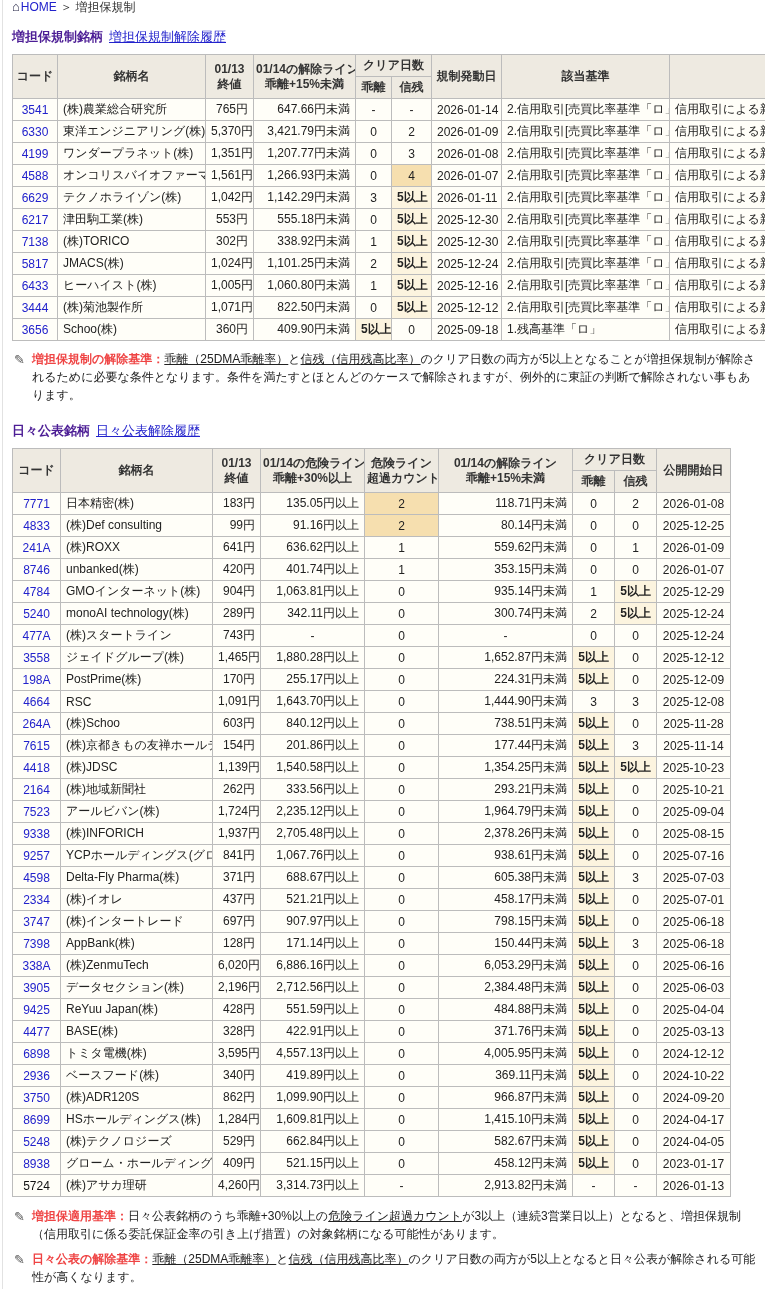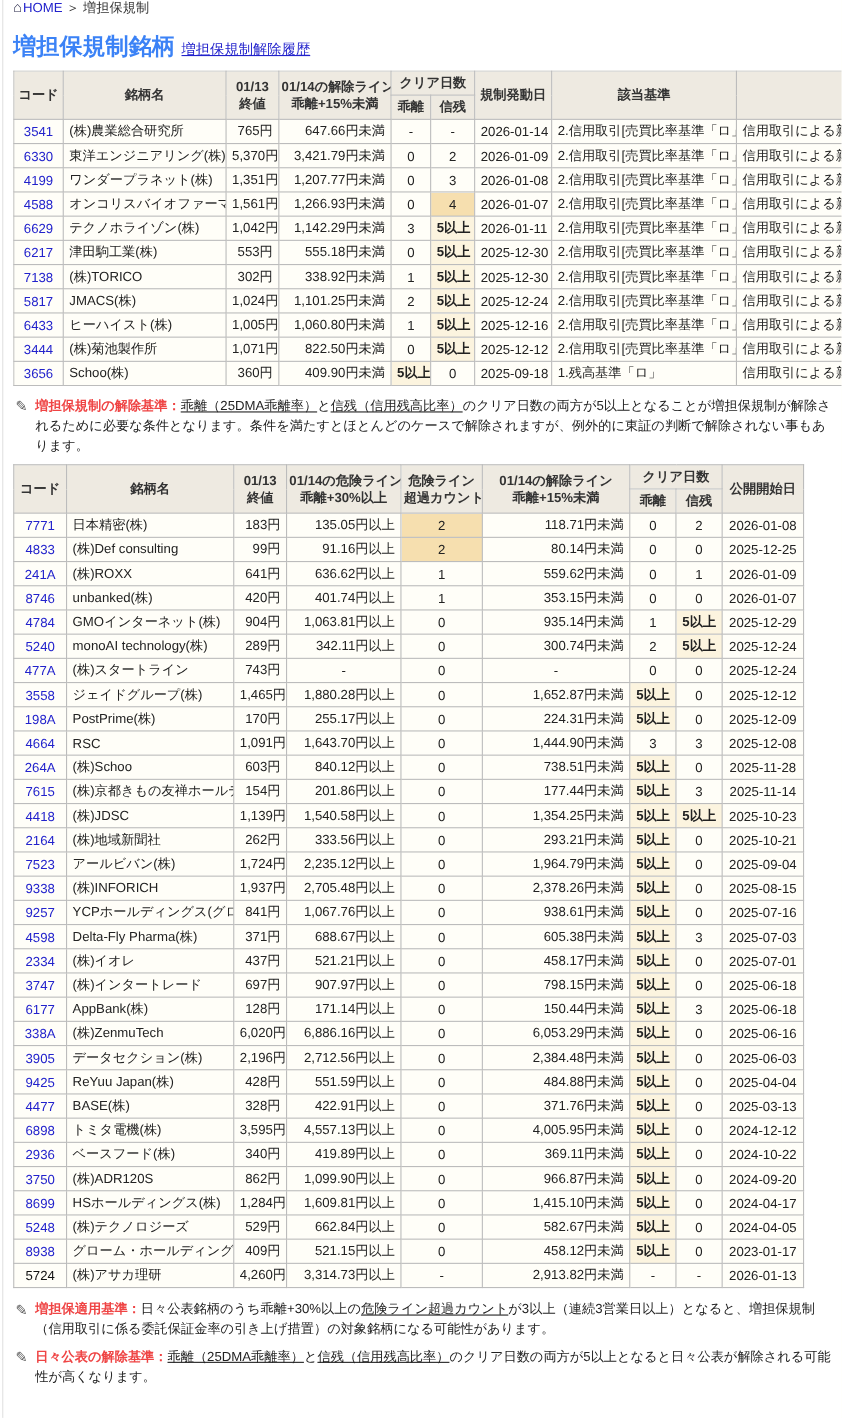--- a/index.html
+++ b/index.html
@@ -21,21 +21,21 @@
   .page-edge{position:absolute;left:2px;top:0;bottom:0;width:1px;background:#e2e2e2;}
   .content{padding:0 0 6px 12px;}
   
   .breadcrumb{margin-top:-3px;padding-top:2px;font-size:12px;color:#333;}
   .breadcrumb a{color:var(--link);text-decoration:none;}
   .home-ic{color:#222244;font-size:13px;margin-right:1px;}
   
   .updated{text-align:right;font-size:13px;color:#111;margin:10px 8px 0 0;}
   
   .sec-title{margin:12px 0 0 0;}
-  .sec-title b{font-size:21px;color:#3b82f6;}
+  .sec-title b{font-size:13px;color:#4c1d95;}
   .sec-title a{font-size:13px;color:var(--link);text-decoration:underline;margin-left:6px;}
   
   .t1clip{width:753px;overflow:hidden;margin-top:8px;}
   table{border-collapse:collapse;background:var(--row-bg);table-layout:fixed;}
   #table1{width:877px;}
   #table2{width:718px;margin-top:8px;}
   th,td{border:1px solid var(--border);white-space:nowrap;overflow:hidden;}
   th{background:var(--header-bg);font-weight:bold;color:#333;text-align:center;
      padding:3px 2px;font-size:12px;line-height:1.25;}
   td{padding:2px 5px;height:17px;font-size:12px;}
@@ -226,20 +226,23 @@
             <td class="c-left">信用取引による新</td>
           </tr>
         </tbody>
     </table>
   </div>
 
   <div class="note" id="note1">
     <span class="pencil">✎</span><b class="note-label">増担保規制の解除基準：</b><span class="note-body"><u>乖離（25DMA乖離率）</u><span>と</span><u>信残（信用残高比率）</u><span>のクリア日数の両方が5以上となることが増担保規制が解除されるために必要な条件となります。条件を満たすとほとんどのケースで解除されますが、例外的に東証の判断で解除されない事もあります。</span></span>
   </div>
 
+  <div class="sec-title sec2">
+    <b>日々公表銘柄</b><a href="#">日々公表解除履歴</a>
+  </div>
 
   <table id="table2">
     <colgroup>
       <col style="width:48px">
         <col style="width:152px">
         <col style="width:48px">
       <col style="width:104px">
         <col style="width:74px">
         <col style="width:134px">
       <col style="width:42px">
@@ -477,21 +480,21 @@
           <td class="c-left">(株)インタートレード</td>
           <td class="c-num">697円</td>
           <td class="c-num">907.97円以上</td>
           <td class="c-ctr">0</td>
           <td class="c-num">798.15円未満</td>
           <td class="c-ctr hl-cream">5以上</td>
           <td class="c-ctr">0</td>
           <td class="c-ctr">2025-06-18</td>
         </tr>
         <tr>
-          <td class="c-ctr"><a href="#" class="code">6177</a></td>
+          <td class="c-ctr"><a href="#" class="code">7398</a></td>
           <td class="c-left">AppBank(株)</td>
           <td class="c-num">128円</td>
           <td class="c-num">171.14円以上</td>
           <td class="c-ctr">0</td>
           <td class="c-num">150.44円未満</td>
           <td class="c-ctr hl-cream">5以上</td>
           <td class="c-ctr">3</td>
           <td class="c-ctr">2025-06-18</td>
         </tr>
         <tr>

